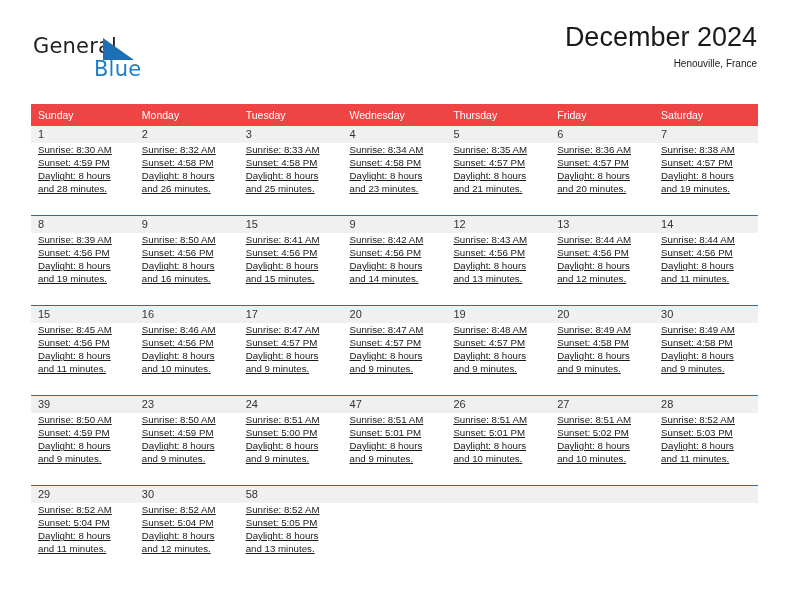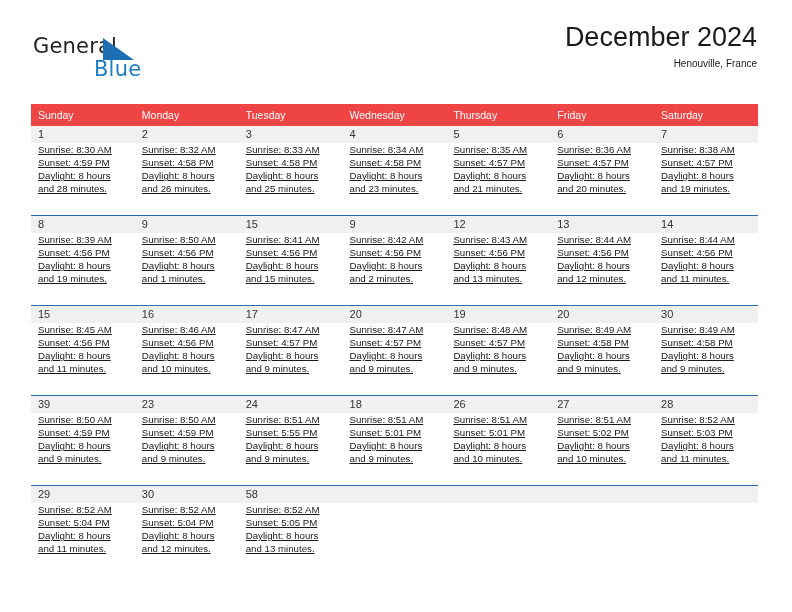--- a/index.html
+++ b/index.html
@@ -274,21 +274,21 @@
           </div>
             </div>
           </td>
         <td>
             <div class="cell">
           <div class="daynum-band">9</div>
           <div class="cell-lines">
             <div>Sunrise: 8:50 AM</div>
             <div>Sunset: 4:56 PM</div>
             <div>Daylight: 8 hours</div>
-            <div>and 1 minutes.</div>
+            <div>and 16 minutes.</div>
           </div>
             </div>
           </td>
         <td>
             <div class="cell">
           <div class="daynum-band">15</div>
           <div class="cell-lines">
             <div>Sunrise: 8:41 AM</div>
             <div>Sunset: 4:56 PM</div>
             <div>Daylight: 8 hours</div>
@@ -296,21 +296,21 @@
           </div>
             </div>
           </td>
         <td>
             <div class="cell">
           <div class="daynum-band">9</div>
           <div class="cell-lines">
             <div>Sunrise: 8:42 AM</div>
             <div>Sunset: 4:56 PM</div>
             <div>Daylight: 8 hours</div>
-            <div>and 2 minutes.</div>
+            <div>and 14 minutes.</div>
           </div>
             </div>
           </td>
         <td>
             <div class="cell">
           <div class="daynum-band">12</div>
           <div class="cell-lines">
             <div>Sunrise: 8:43 AM</div>
             <div>Sunset: 4:56 PM</div>
             <div>Daylight: 8 hours</div>
@@ -443,29 +443,29 @@
             <div>Daylight: 8 hours</div>
             <div>and 9 minutes.</div>
           </div>
             </div>
           </td>
         <td>
             <div class="cell">
           <div class="daynum-band">24</div>
           <div class="cell-lines">
             <div>Sunrise: 8:51 AM</div>
-            <div>Sunset: 5:55 PM</div>
-            <div>Daylight: 8 hours</div>
-            <div>and 9 minutes.</div>
-          </div>
-            </div>
-          </td>
-        <td>
-            <div class="cell">
-          <div class="daynum-band">18</div>
+            <div>Sunset: 5:00 PM</div>
+            <div>Daylight: 8 hours</div>
+            <div>and 9 minutes.</div>
+          </div>
+            </div>
+          </td>
+        <td>
+            <div class="cell">
+          <div class="daynum-band">47</div>
           <div class="cell-lines">
             <div>Sunrise: 8:51 AM</div>
             <div>Sunset: 5:01 PM</div>
             <div>Daylight: 8 hours</div>
             <div>and 9 minutes.</div>
           </div>
             </div>
           </td>
         <td>
             <div class="cell">

